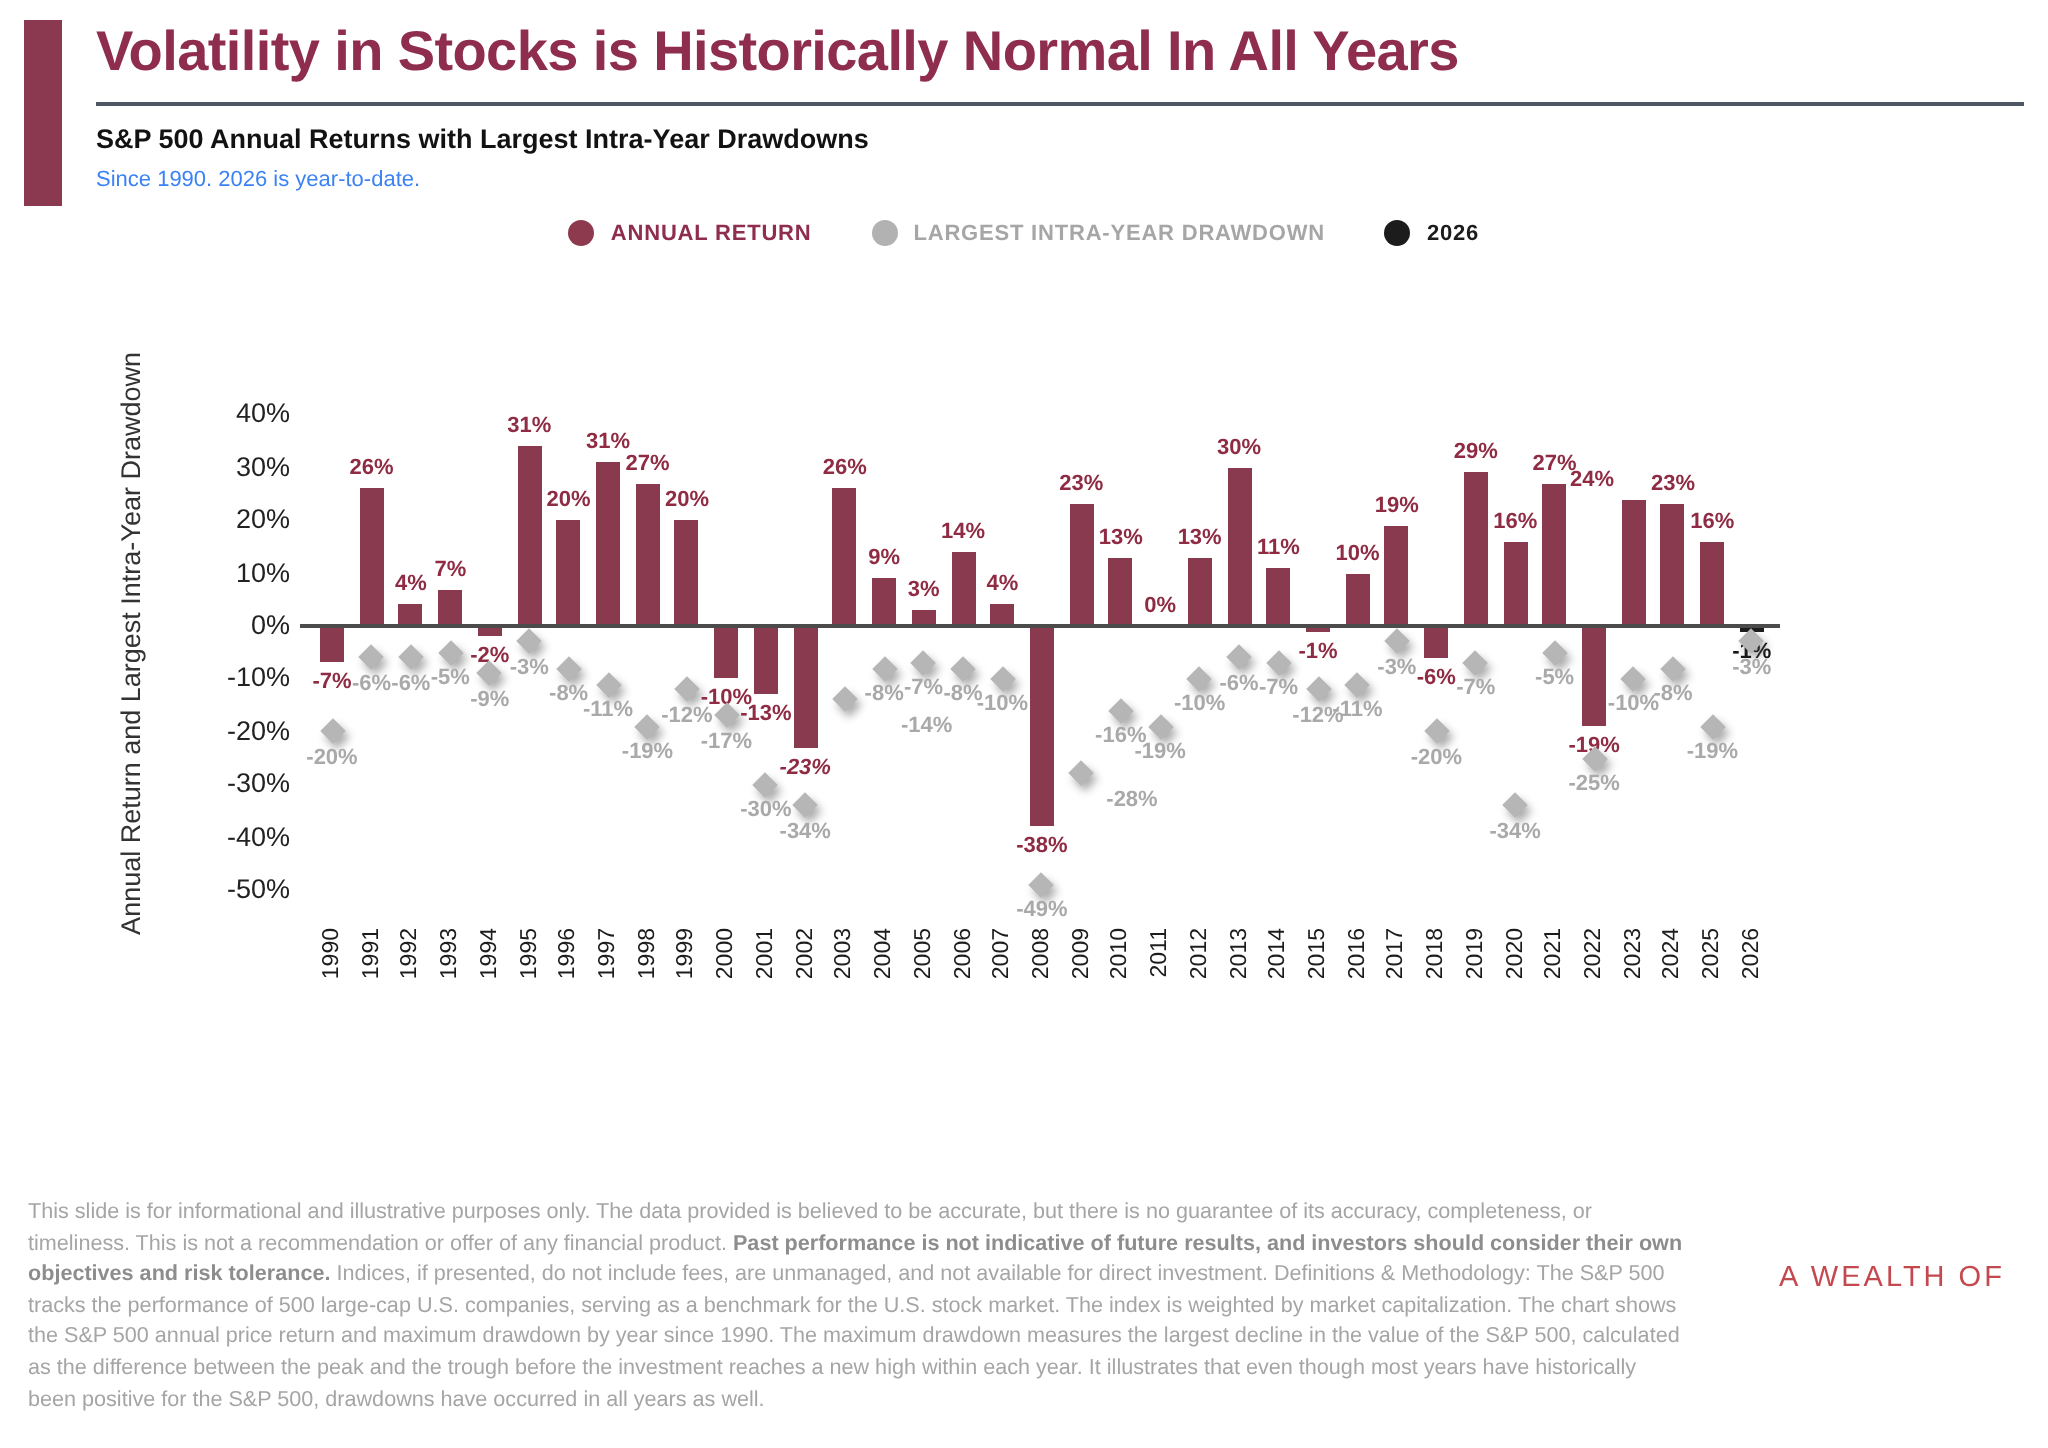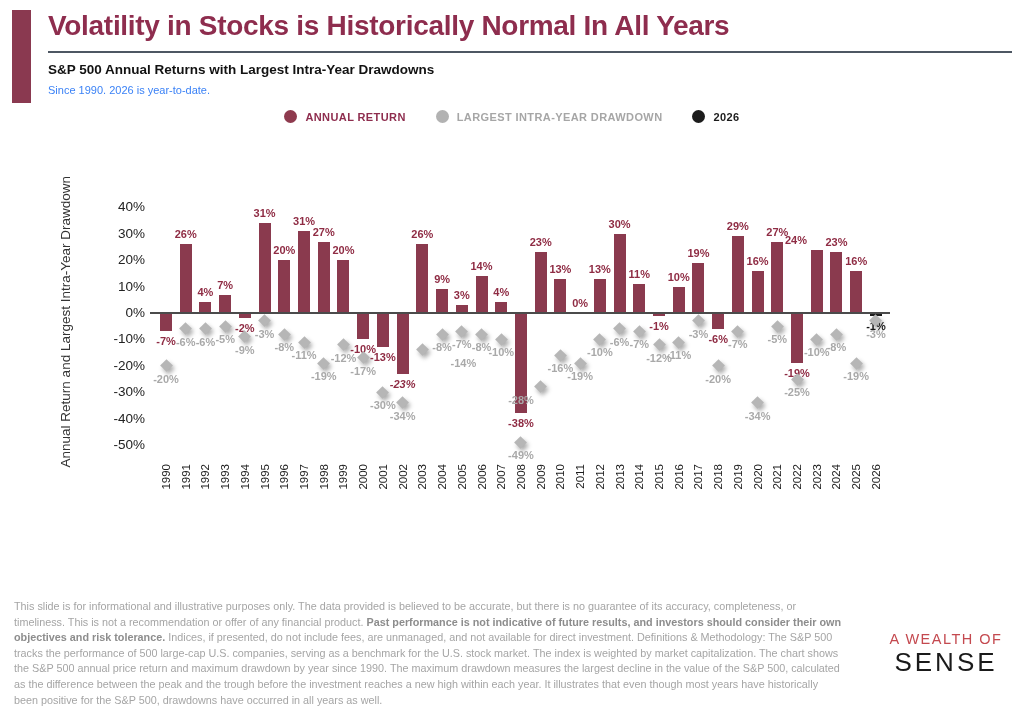--- a/index.html
+++ b/index.html
@@ -249,21 +249,21 @@
       </div>
       <div class="val-label" style="left: 496.96px; width: 48px; top: 449.36px; color: rgb(169, 169, 169);">-49%</div>
       <div class="xlabel-box" style="left: 513.96px; top: 464px;">
         <span>2008</span>
       </div>
       <div class="bar" style="left: 534.68px; width: 12px; top: 252.28px; height: 60.72px; background: rgb(138, 58, 78);"></div>
       <div class="val-label" style="left: 518.68px; width: 44px; top: 236.28px; color: rgb(143, 44, 68);">23%</div>
       <div class="diamond-wrap" style="left: 535.68px; top: 381.92px;">
         <div class="diamond" style="background: rgb(182, 182, 182);"></div>
       </div>
-      <div class="val-label" style="left: 497px; width: 48px; top: 393.92px; color: rgb(169, 169, 169);">-28%</div>
+      <div class="val-label" style="left: 542px; width: 48px; top: 393.92px; color: rgb(169, 169, 169);">-28%</div>
       <div class="xlabel-box" style="left: 533.68px; top: 464px;">
         <span>2009</span>
       </div>
       <div class="bar" style="left: 554.4px; width: 12px; top: 278.68px; height: 34.32px; background: rgb(138, 58, 78);"></div>
       <div class="val-label" style="left: 538.4px; width: 44px; top: 262.68px; color: rgb(143, 44, 68);">13%</div>
       <div class="diamond-wrap" style="left: 555.4px; top: 350.24px;">
         <div class="diamond" style="background: rgb(182, 182, 182);"></div>
       </div>
       <div class="val-label" style="left: 536.4px; width: 48px; top: 362.24px; color: rgb(169, 169, 169);">-16%</div>
       <div class="xlabel-box" style="left: 553.4px; top: 464px;">
@@ -412,15 +412,14 @@
       <div class="xlabel-box" style="left: 868.92px; top: 464px;">
         <span>2026</span>
       </div>
       <div class="zero-line" style="left: 150px; top: 312px; width: 740px; height: 2px;"></div>
     </div>
 
   <p class="disclaimer"><span>This slide is for informational and illustrative purposes only. The data provided is believed to be accurate, but there is no guarantee of its accuracy, completeness, or timeliness. This is not a recommendation or offer of any financial product. </span><strong>Past performance is not indicative of future results, and investors should consider their own objectives and risk tolerance.</strong><span> Indices, if presented, do not include fees, are unmanaged, and not available for direct investment. Definitions &amp; Methodology: The S&amp;P 500 tracks the performance of 500 large-cap U.S. companies, serving as a benchmark for the U.S. stock market. The index is weighted by market capitalization. The chart shows the S&amp;P 500 annual price return and maximum drawdown by year since 1990. The maximum drawdown measures the largest decline in the value of the S&amp;P 500, calculated as the difference between the peak and the trough before the investment reaches a new high within each year. It illustrates that even though most years have historically been positive for the S&amp;P 500, drawdowns have occurred in all years as well.</span></p>
 
   <div class="logo">
     <div class="logo-line1" style="color: rgb(196, 73, 79);">A WEALTH OF</div>
-    <div class="logo-line3" style="color: rgb(26, 26, 26);">SENSE</div>
   </div>
 </div>
 
 </body></html>

